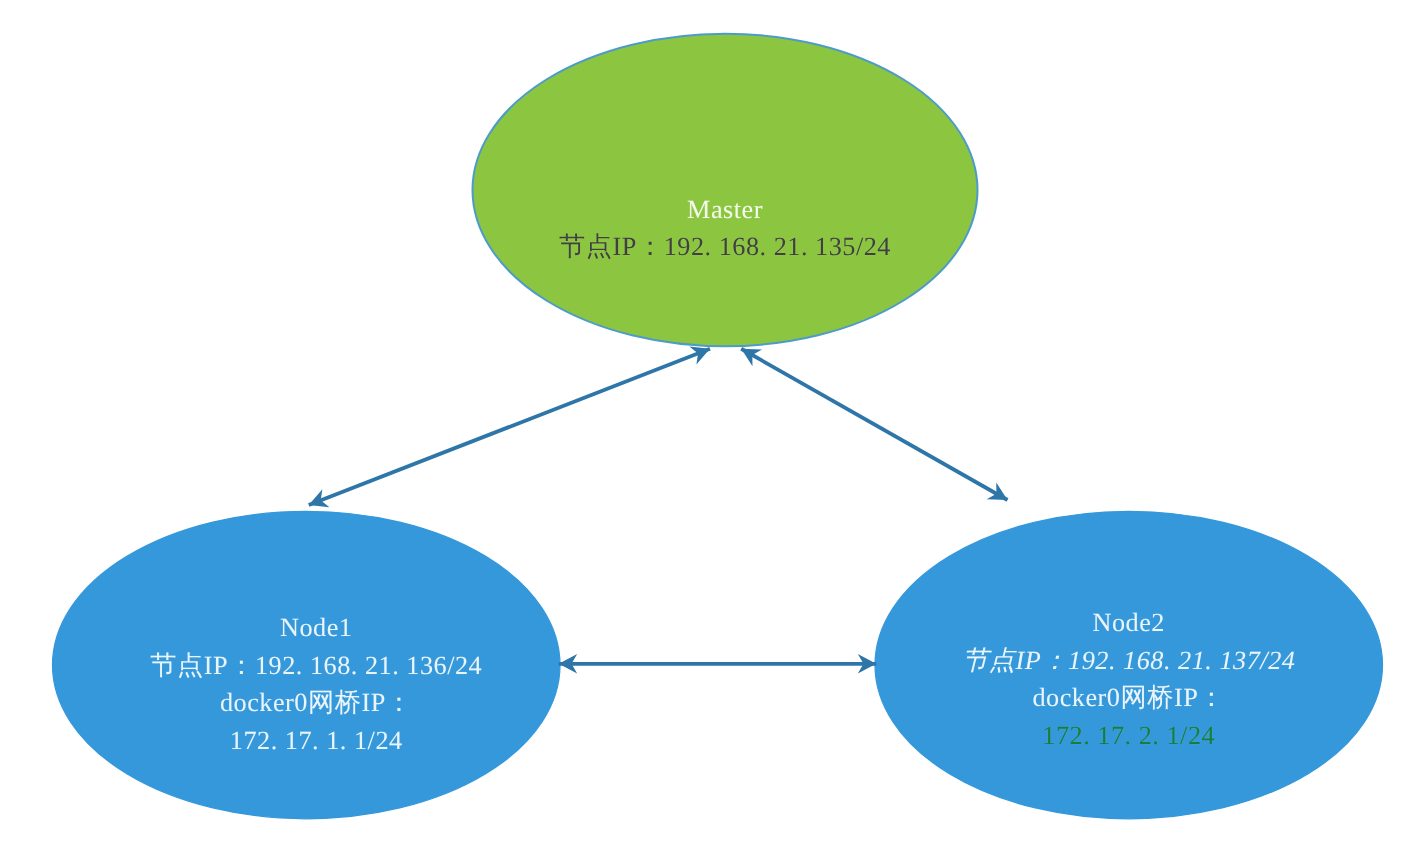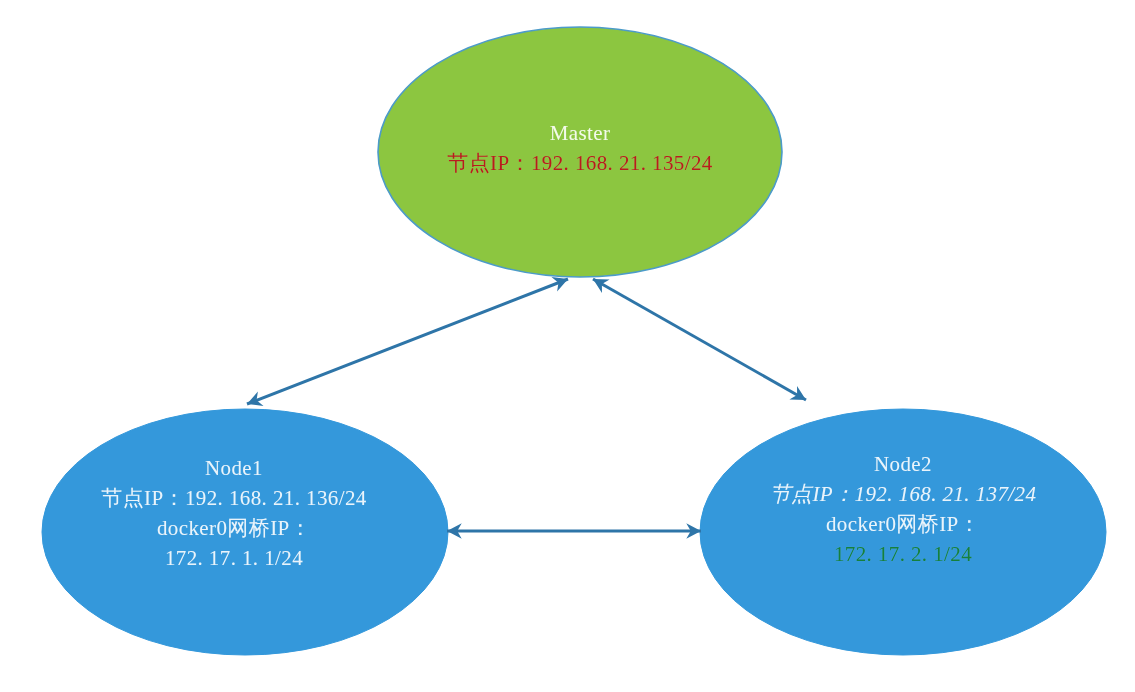--- a/index.html
+++ b/index.html
@@ -27,31 +27,32 @@
     position: absolute;
     text-align: center;
     color: #f2f7ef;
     font-family: "Liberation Serif", "DejaVu Serif", serif;
     font-size: 21px;
     line-height: 30px;
     letter-spacing: 0.4px;
     white-space: nowrap;
     pointer-events: none;
     text-shadow: 0 0 1px rgba(255,255,255,0.18);
+    margin-top: 34px;
   }
   .node-label .line {
     display: block;
   }
   #master-label {
     left: 378px;
     top: 118px;
     width: 404px;
   }
   #node1-label {
-    left: 31px;
+    left: 50px;
     top: 453px;
     width: 406px;
   }
   #node2-label {
     left: 700px;
     top: 449px;
     width: 406px;
   }
   #node1-label .line, #node2-label .line {
     color: #eaf4fb;
@@ -84,21 +85,21 @@
 
     <ellipse cx="245" cy="532" rx="203" ry="123" fill="#3498DB" stroke="#3498DB" stroke-width="1"></ellipse>
 
     <ellipse cx="903" cy="532" rx="203" ry="123" fill="#3498DB" stroke="#3498DB" stroke-width="1"></ellipse>
 
     <line x1="447" y1="531" x2="701" y2="531" stroke="#2E75A8" stroke-width="3" marker-start="url(#arrowStart)" marker-end="url(#arrowEnd)"></line>
   </svg>
 
   <div class="node-label" id="master-label" style="color: rgb(243, 250, 234);">
     <span class="line" style="color: rgb(243, 250, 234);">Master</span>
-    <span class="line" style="color: #b91c1c;">节点IP：192. 168. 21. 135/24</span>
+    <span class="line" style="color: #404040;">节点IP：192. 168. 21. 135/24</span>
   </div>
 
   <div class="node-label" id="node1-label" style="color: rgb(234, 244, 251);">
     <span class="line" style="color: rgb(234, 244, 251);">Node1</span>
     <span class="line" style="color: rgb(234, 244, 251); text-align: center;">节点IP：192. 168. 21. 136/24</span>
     <span class="line" style="color: rgb(234, 244, 251);">docker0网桥IP：</span>
     <span class="line" style="color: rgb(234, 244, 251); font-family: Liberation Serif, serif;">172. 17. 1. 1/24</span>
   </div>
 
   <div class="node-label" id="node2-label" style="color: rgb(234, 244, 251);">

